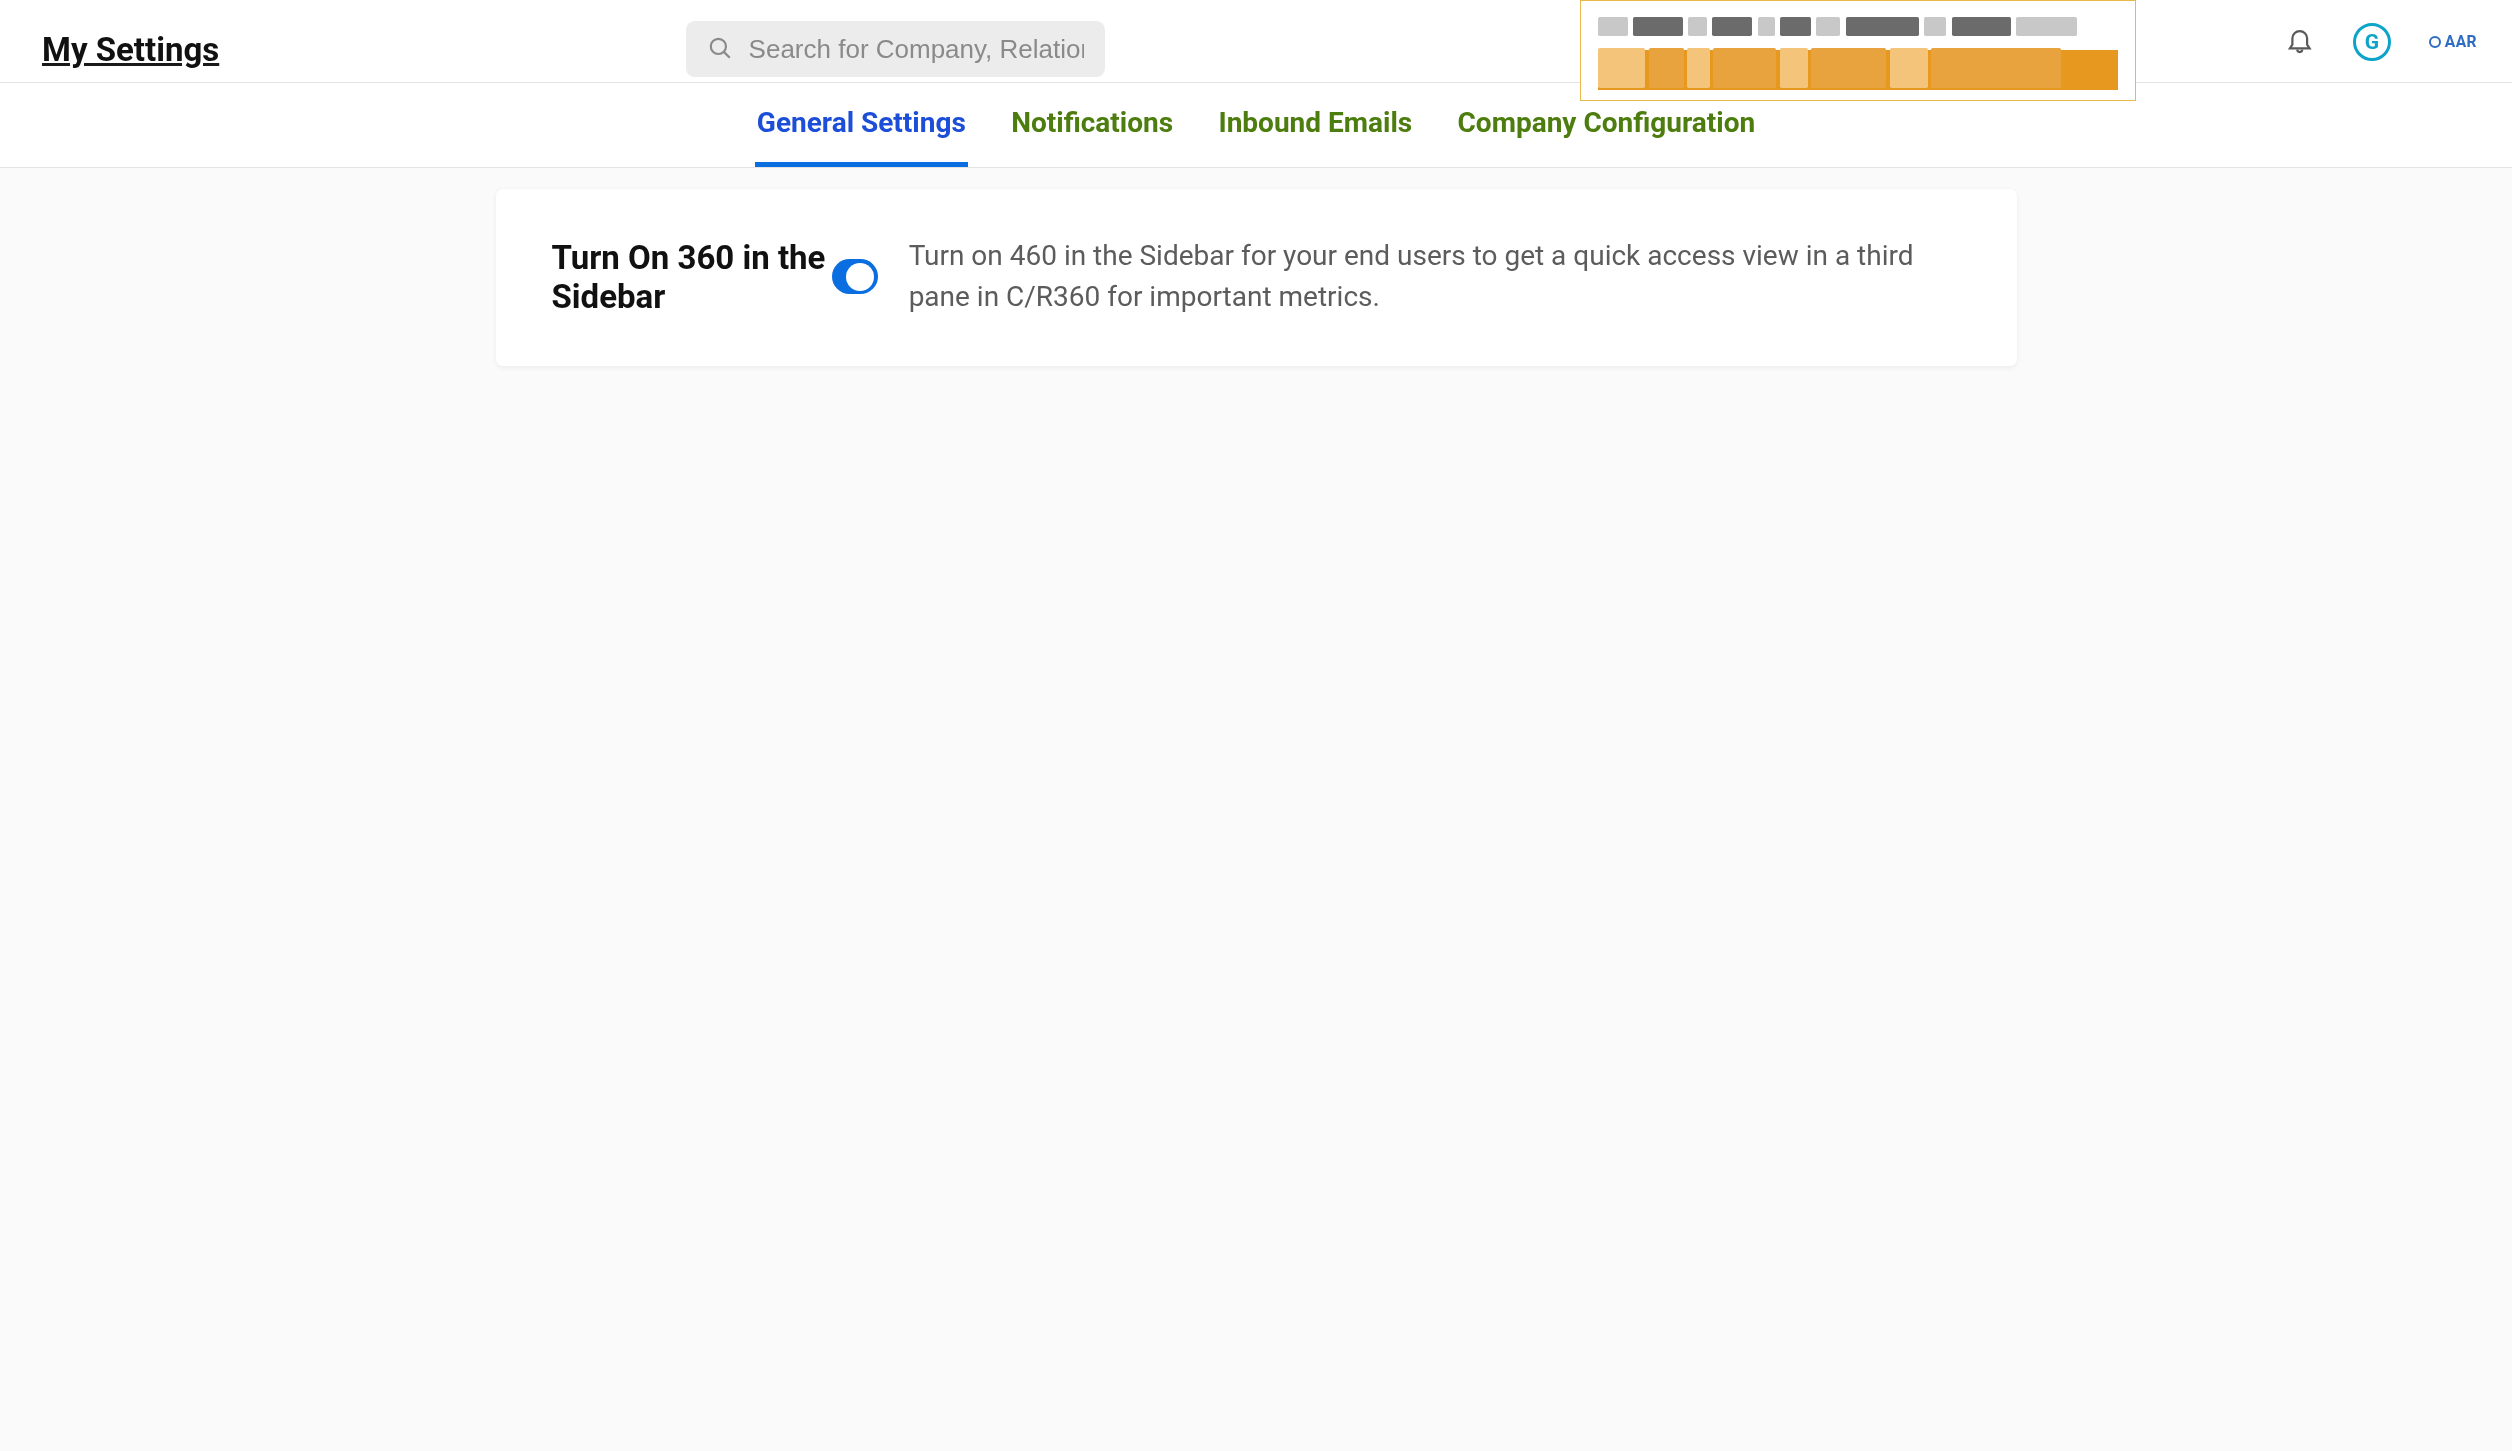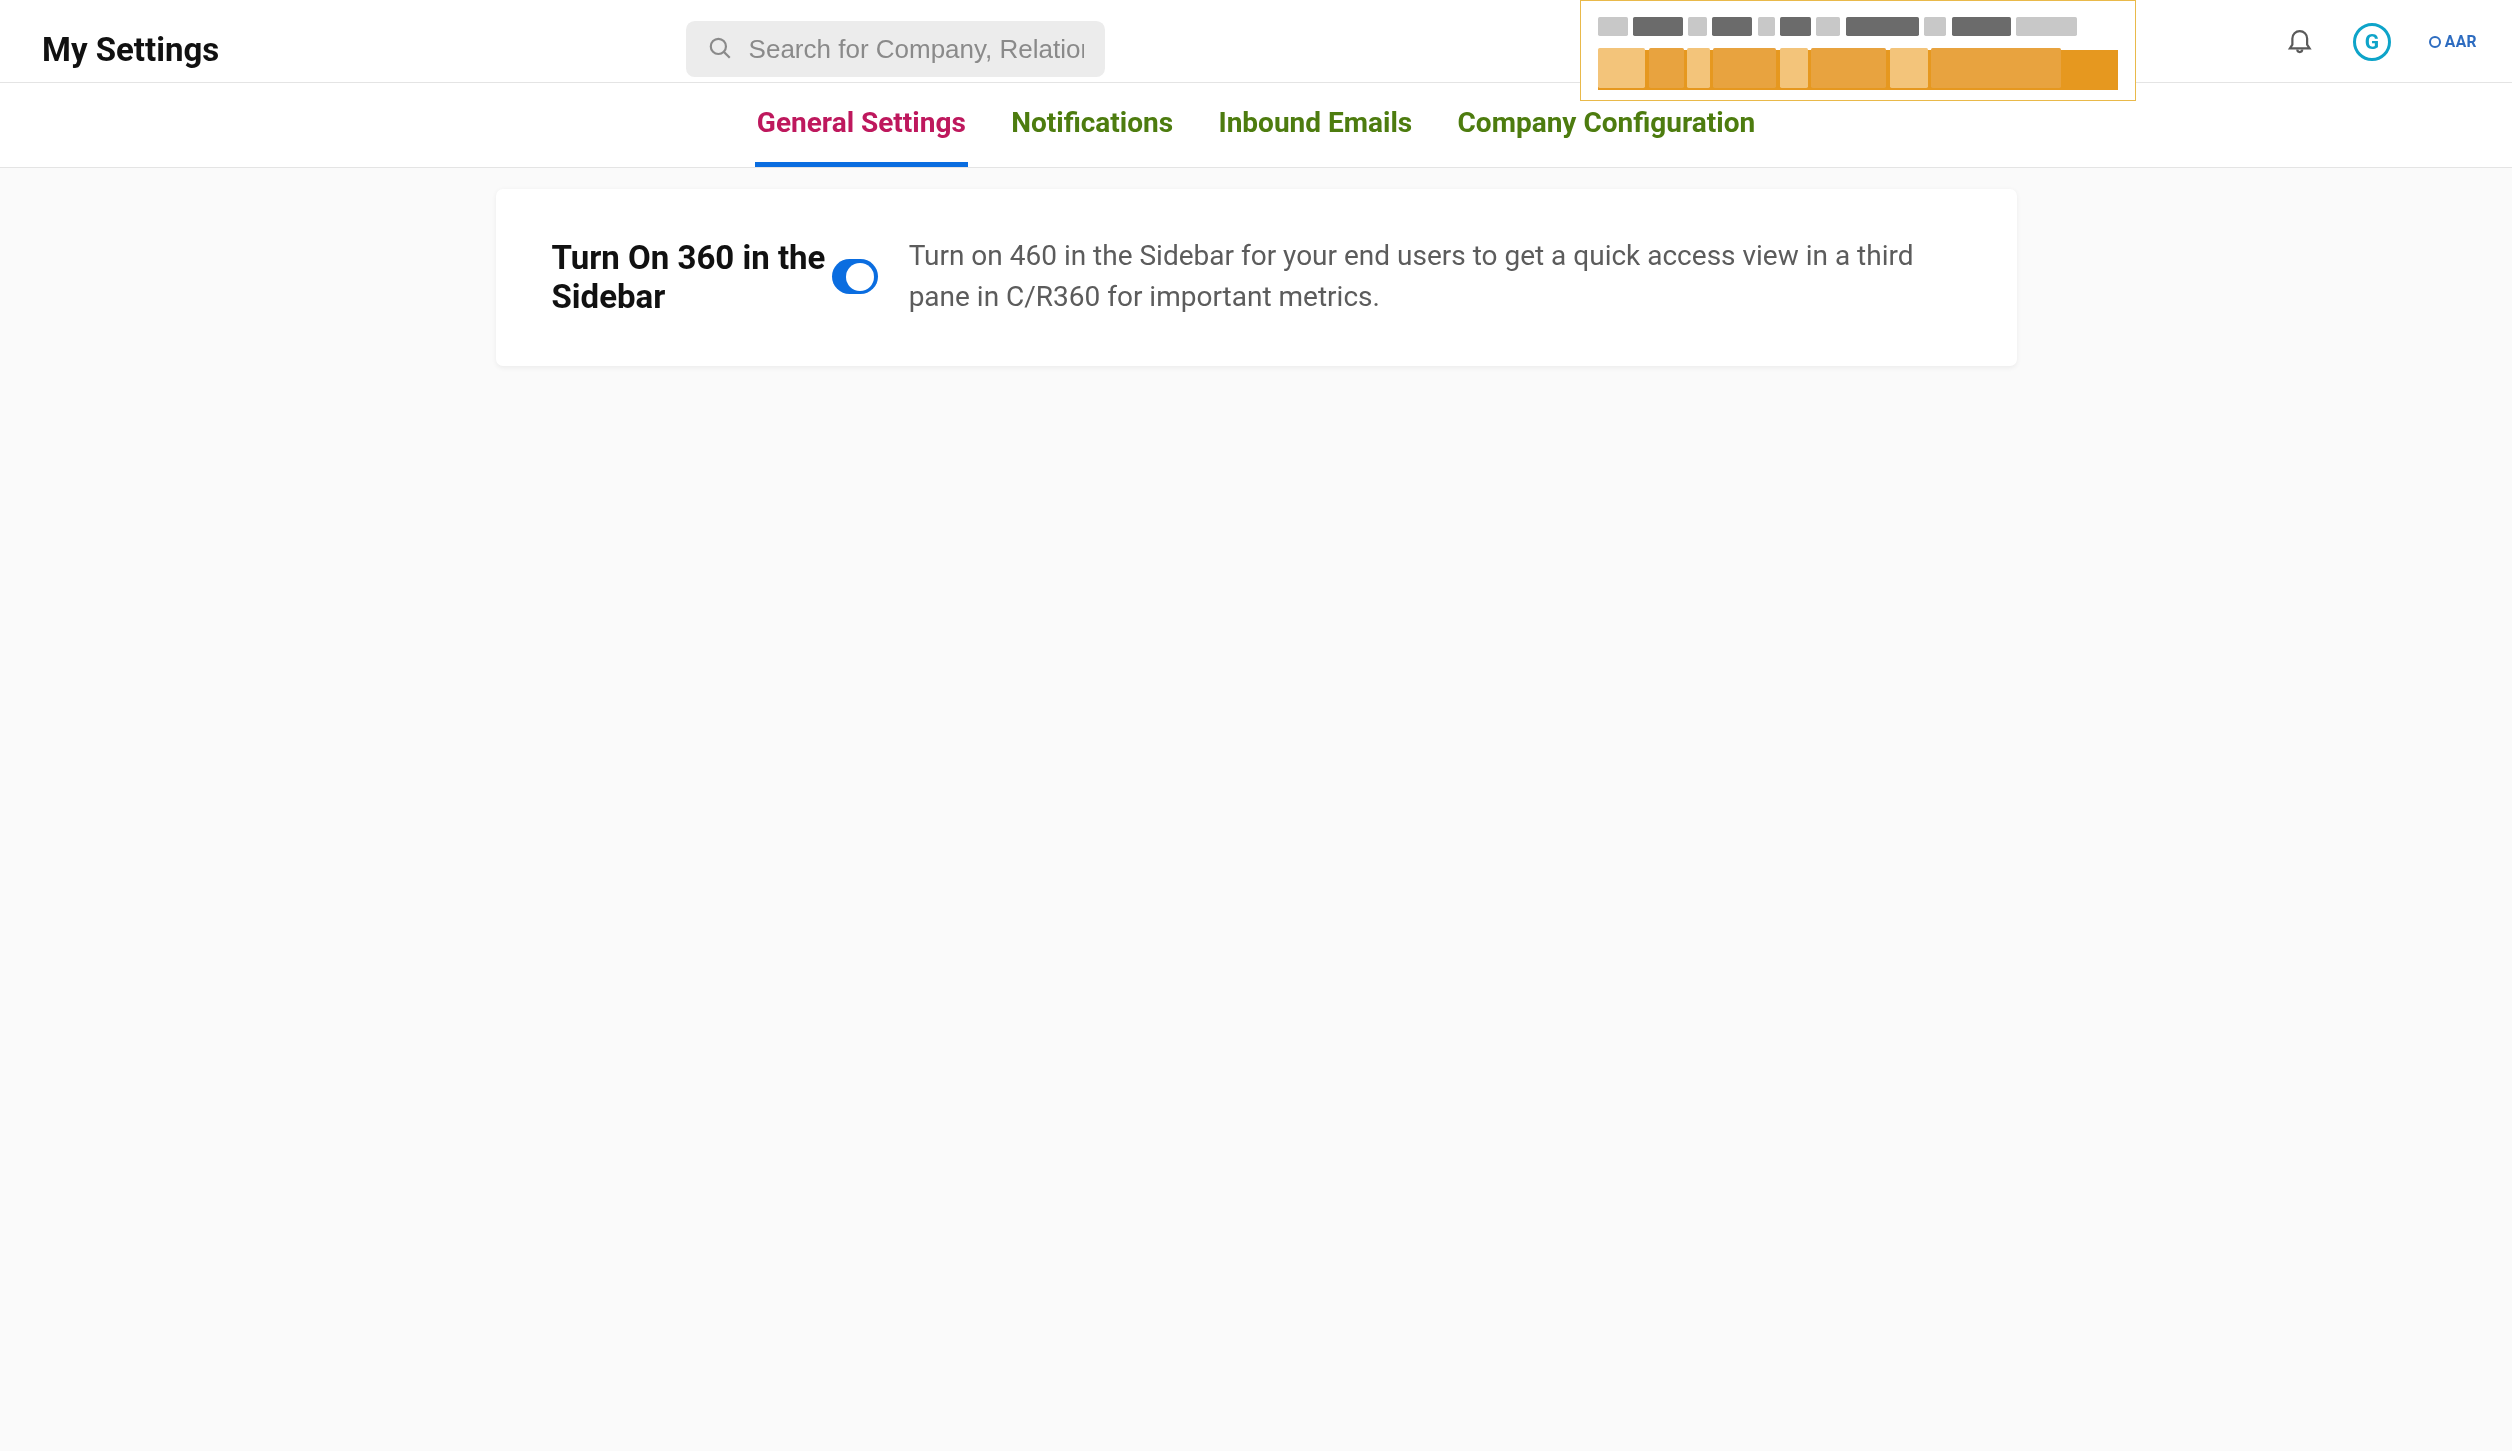--- a/index.html
+++ b/index.html
@@ -18,20 +18,21 @@
 
     
     .header {
       display: flex;
       align-items: center;
       height: 83px;
       background: #ffffff;
       border-bottom: 0.9px solid #e4e4e4;
       padding: 16px 35px 0 42px;
       position: relative;
+      text-decoration: underline;
     }
     .page-title {
       font-size: 33px;
       font-weight: 700;
       color: #111;
       flex: 0 0 auto;
       margin-right: 52px;
     }
     .search-wrap {
       flex: 0 0 892px;
@@ -175,21 +176,21 @@
       display: flex;
       align-items: center;
       font-size: 28px;
       font-weight: 700;
       color: #4d7c0f;
       cursor: pointer;
       border-bottom: 5.2px solid transparent;
       padding: 0 1.7px;
     }
     .tab.active {
-      color: #be185d;
+      color: #1d4ed8;
       border-bottom-color: #0a6de0;
     }
 
     
     .content {
       padding-top: 21px;
       display: flex;
       justify-content: center;
     }
     .card {

